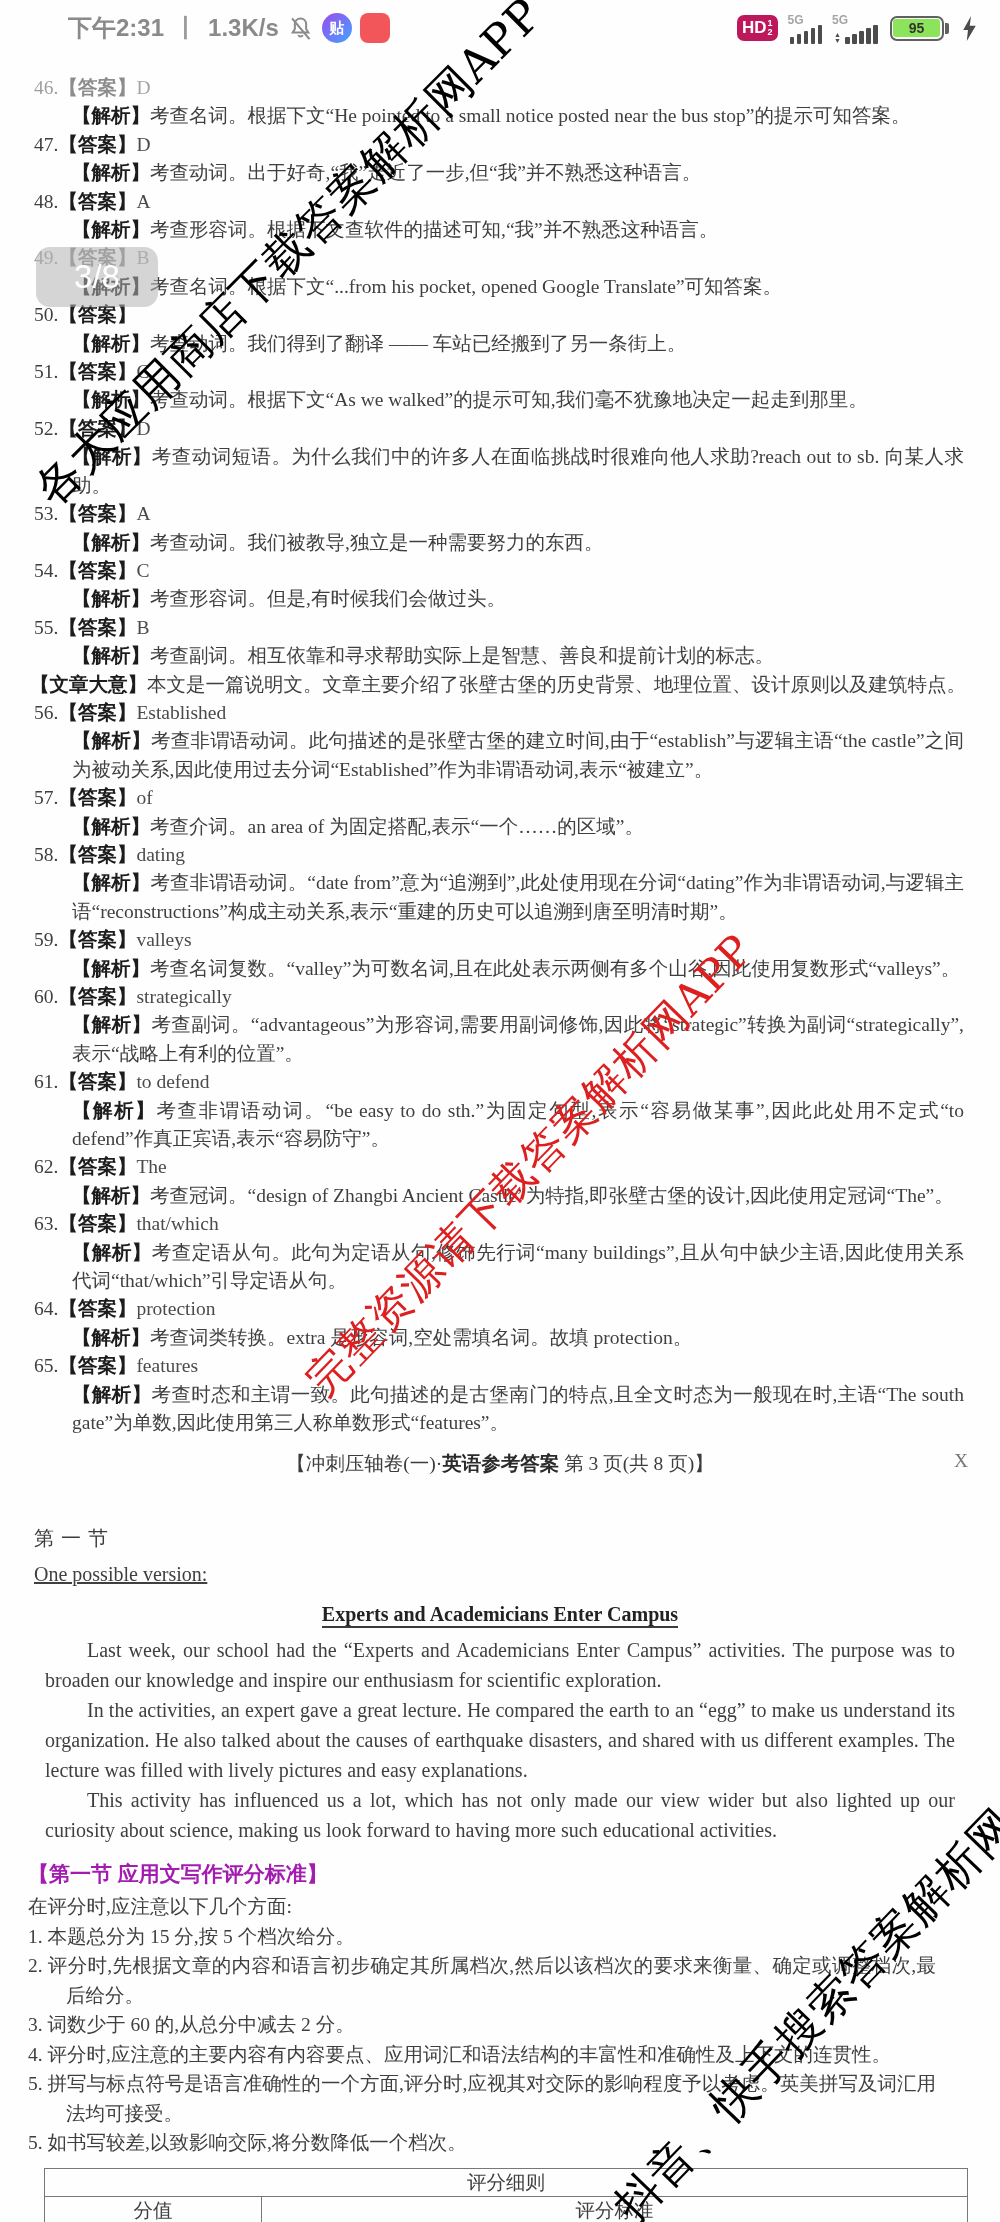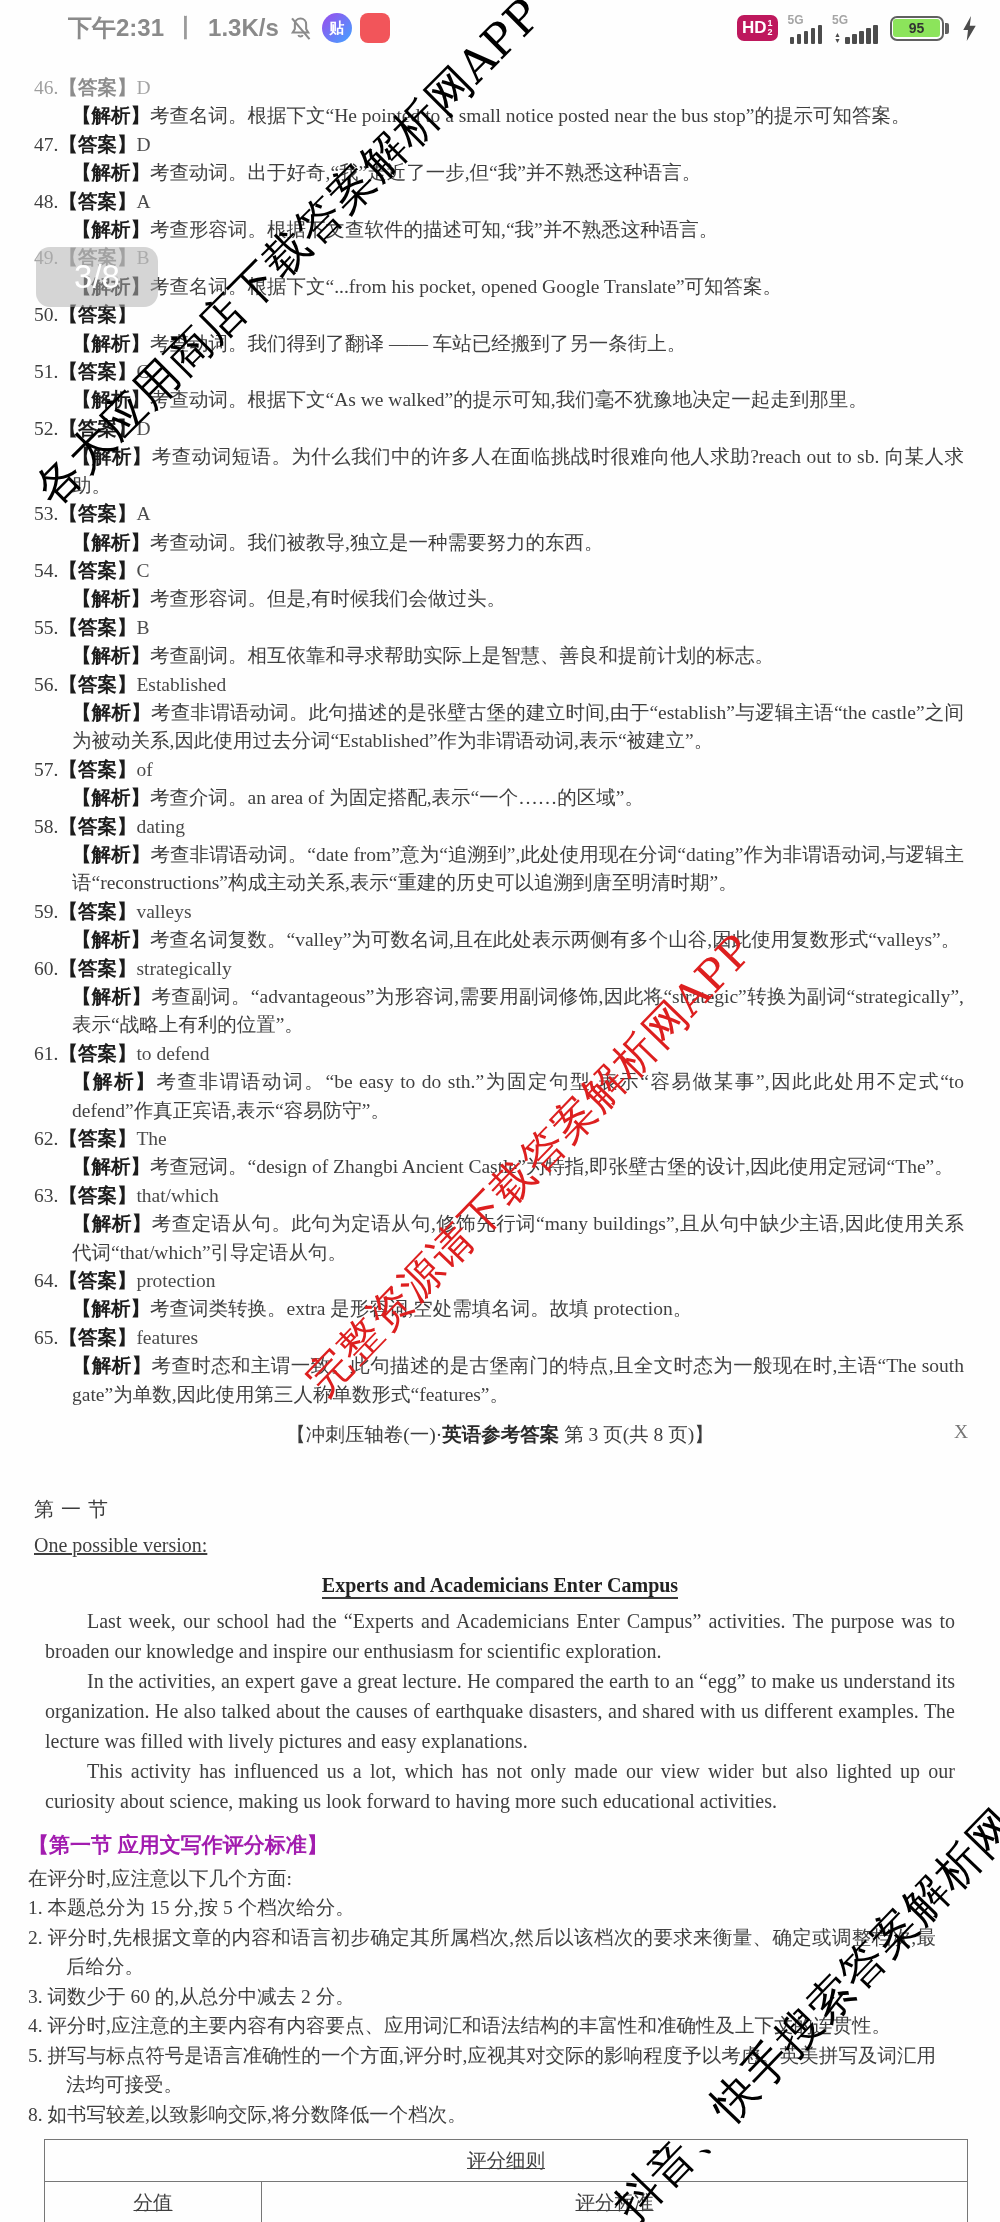--- a/index.html
+++ b/index.html
@@ -52,21 +52,21 @@
 
   
   .scoring{margin-top:14px;font-size:19.5px;line-height:29.5px;}
   .sc-head{margin-left:28px;font-family:"Liberation Sans",sans-serif;font-weight:700;font-size:21px;color:#a21caf;}
   .sc-intro{margin-left:28px;margin-top:4px;}
   .rules{margin-left:28px;max-width:908px;}
   .rule{padding-left:38px;text-indent:-38px;text-align:justify;}
 
   
   .rubric{margin:10px auto 0 44px;border-collapse:collapse;width:924px;font-size:19.5px;color:#3e3e3e;}
-  .rubric td{border:1.6px solid #777;padding:7px 10px;text-decoration:underline;}
+  .rubric td{border:1.6px solid #777;padding:0 10px;}
   .rubric .c{text-align:center;}
   .rubric .col1{width:196px;}
 
   
   .wm{position:absolute;white-space:nowrap;z-index:50;pointer-events:none;font-family:"DejaVu Serif","Liberation Serif",serif;}
   .wm-tl{left:22px;top:476px;font-size:45px;color:#000;transform:rotate(-45deg);transform-origin:0 0;letter-spacing:1px;}
   .wm-red{left:294px;top:1368px;font-size:43px;transform:rotate(-46deg);transform-origin:0 0;letter-spacing:1px;}
   .wm-br{left:506px;top:2292px;font-size:45px;color:#000;transform:rotate(-46deg);transform-origin:0 0;letter-spacing:1px;}
   .pill{position:absolute;left:36px;top:247px;width:122px;height:60px;background:rgba(178,178,178,.55);
     border-radius:14px;display:flex;align-items:center;justify-content:center;color:#fff;
@@ -176,20 +176,21 @@
           <div class="ana-line"><span class="blabel">【解析】</span><span>考查动词。我们被教导,独立是一种需要努力的东西。</span></div>
         </div>
         <div>
           <div class="ans-line"><span>54.</span><span class="blabel">【答案】</span><span class="ansval">C</span></div>
           <div class="ana-line"><span class="blabel">【解析】</span><span>考查形容词。但是,有时候我们会做过头。</span></div>
         </div>
         <div>
           <div class="ans-line"><span>55.</span><span class="blabel">【答案】</span><span class="ansval">B</span></div>
           <div class="ana-line"><span class="blabel">【解析】</span><span>考查副词。相互依靠和寻求帮助实际上是智慧、善良和提前计划的标志。</span></div>
         </div>
+        <div class="summary-line"><span class="blabel">【文章大意】</span><span>本文是一篇说明文。文章主要介绍了张壁古堡的历史背景、地理位置、设计原则以及建筑特点。</span></div>
         <div>
           <div class="ans-line"><span>56.</span><span class="blabel">【答案】</span><span class="ansval">Established</span></div>
           <div class="ana-line"><span class="blabel">【解析】</span><span>考查非谓语动词。此句描述的是张壁古堡的建立时间,由于“establish”与逻辑主语“the castle”之间为被动关系,因此使用过去分词“Established”作为非谓语动词,表示“被建立”。</span></div>
         </div>
         <div>
           <div class="ans-line"><span>57.</span><span class="blabel">【答案】</span><span class="ansval">of</span></div>
           <div class="ana-line"><span class="blabel">【解析】</span><span>考查介词。an area of 为固定搭配,表示“一个……的区域”。</span></div>
         </div>
         <div>
           <div class="ans-line"><span>58.</span><span class="blabel">【答案】</span><span class="ansval">dating</span></div>
@@ -243,21 +244,21 @@
 
     <div class="scoring">
       <div class="sc-head">【第一节  应用文写作评分标准】</div>
       <div class="sc-intro">在评分时,应注意以下几个方面:</div>
       <div class="rules" id="rules-container">
           <div class="rule">1. 本题总分为 15 分,按 5 个档次给分。</div>
           <div class="rule">2. 评分时,先根据文章的内容和语言初步确定其所属档次,然后以该档次的要求来衡量、确定或调整档次,最后给分。</div>
           <div class="rule">3. 词数少于 60 的,从总分中减去 2 分。</div>
           <div class="rule">4. 评分时,应注意的主要内容有内容要点、应用词汇和语法结构的丰富性和准确性及上下文的连贯性。</div>
           <div class="rule">5. 拼写与标点符号是语言准确性的一个方面,评分时,应视其对交际的影响程度予以考虑。英美拼写及词汇用法均可接受。</div>
-          <div class="rule">8. 如书写较差,以致影响交际,将分数降低一个档次。</div>
+          <div class="rule">5. 如书写较差,以致影响交际,将分数降低一个档次。</div>
         </div>
     </div>
 
     <table class="rubric">
       <tbody>
           <tr>
             <td class="c" colspan="2">评分细则</td>
           </tr>
       <tr>
         <td class="c col1">分值</td>

